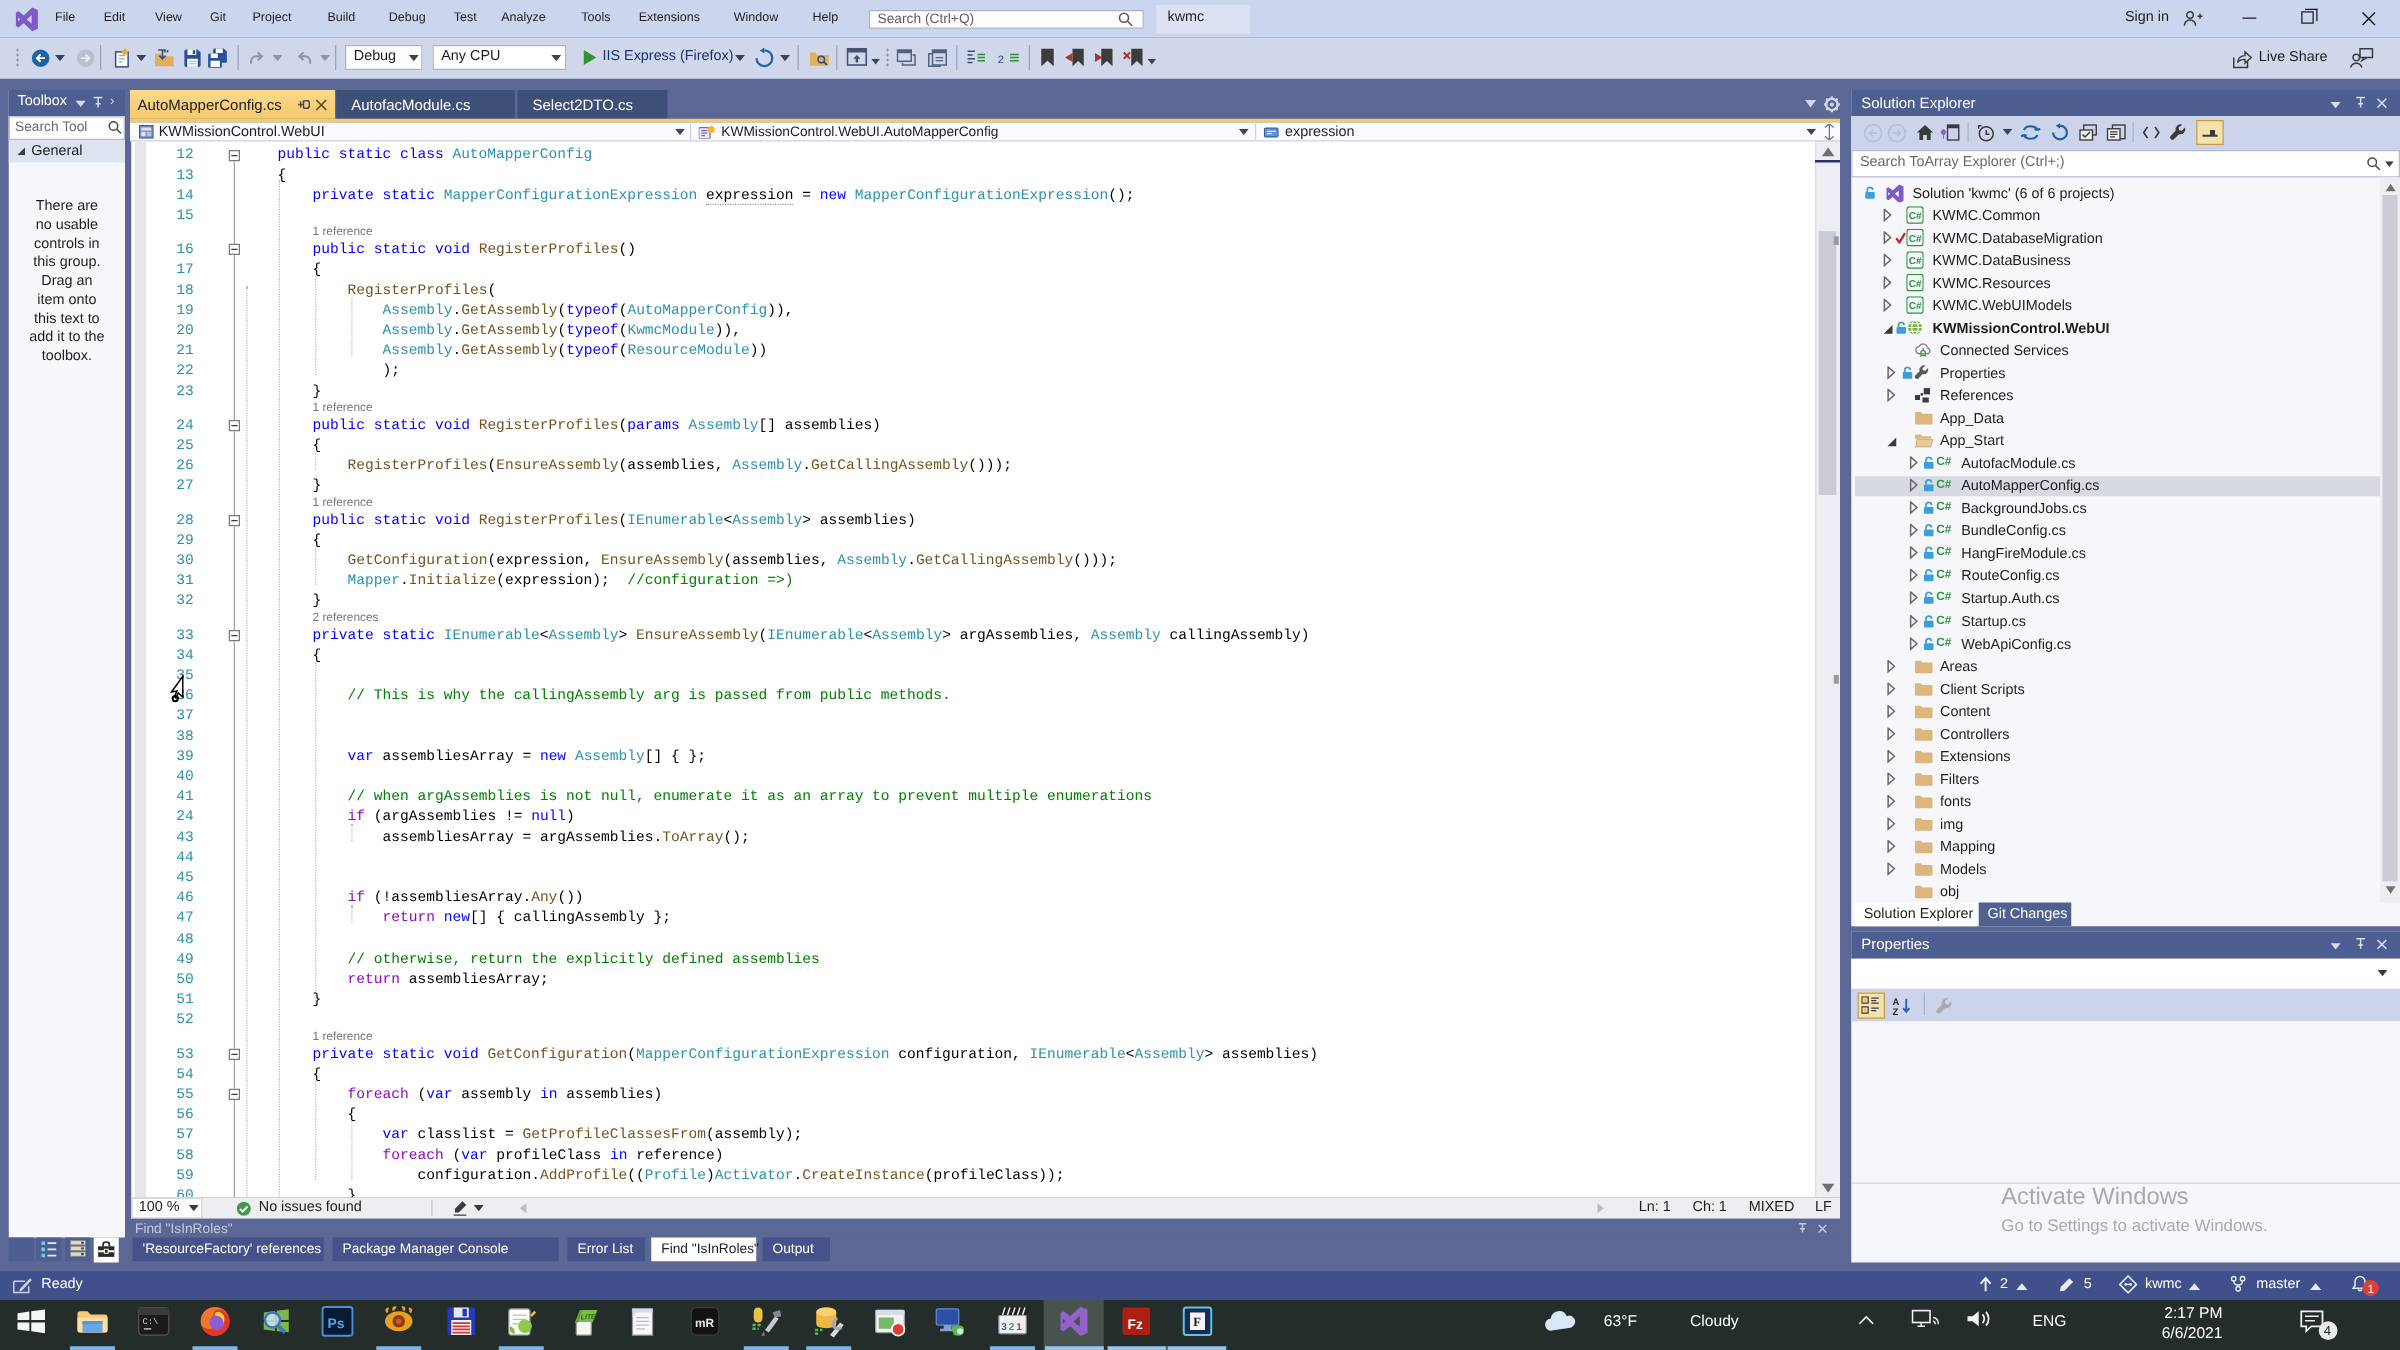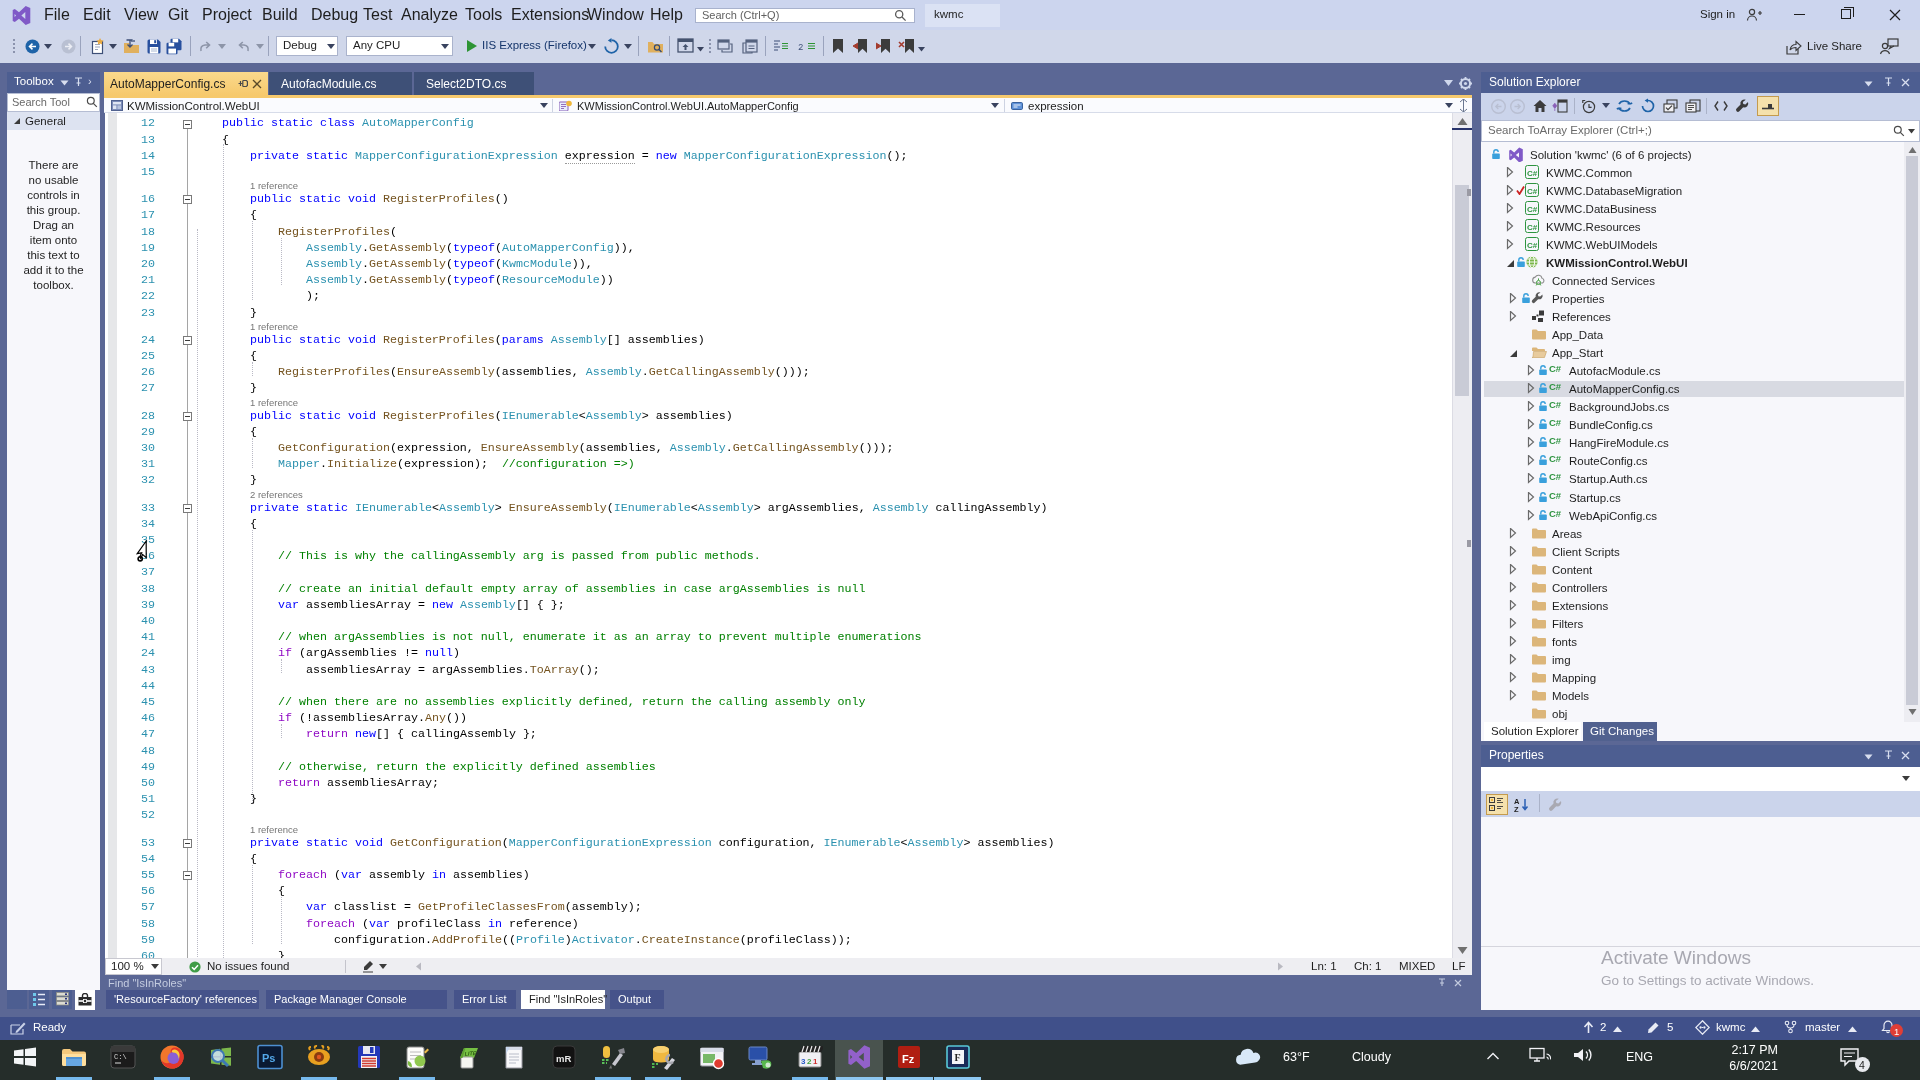--- a/index.html
+++ b/index.html
@@ -9,21 +9,21 @@
 #codearea { position:absolute; left:105px; top:113px; width:1347px; height:845px;
   background:#fff; overflow:hidden; font-family:"Liberation Mono",monospace; font-size:11.66px; }
 #codearea .nu { position:absolute; left:0px; width:50px; text-align:right; color:#2b91af;
   line-height:16.2px; }
 #codearea .co { position:absolute; line-height:16.2px; white-space:pre; }
 #codearea .cl { position:absolute; font-family:"Liberation Sans",sans-serif; font-size:9.5px;
   color:#767676; line-height:11px; }
 #codearea .ob { position:absolute; left:78px; width:9px; height:9px; background:#fff;
   border:1px solid #7a7a7a; }
 #codearea .ob:before { content:""; position:absolute; left:1px; right:1px; top:3px; height:1px; background:#3b3b3b; }
-.menu-item { position:absolute; top:0; height:30px; line-height:30px; color:#1e1e1e; font-size:16px; }
+.menu-item { position:absolute; top:0; height:30px; line-height:30px; color:#1e1e1e; font-size:10px; }
 .sep-v { position:absolute; top:36px; width:1px; height:20px; background:#9aa3bd; }
 .combo { position:absolute; background:#fff; border:1px solid #aab3cc; font-size:11.5px; }
 svg { display:block; }
 .tbtxt { font-size:11.5px; color:#1e1e1e; }
 .ptitle { position:absolute; color:#fff; font-size:12px; }
 .tw-icon { position:absolute; color:#d8deef; font-size:11px; }
 </style></head>
 <body>
 
 <div class="abs" style="left:0;top:0;width:1920px;height:30px;background:#ccd5ee"></div>
@@ -520,26 +520,24 @@
     <div class="cl" style="top:283.6px;left:145px"><span style="color:#767676;">1 reference</span></div>
     <div class="co" style="top:294.6px;left:145.0px"><span style="color:#0000FF;">public static void </span><span style="color:#74531F;">RegisterProfiles</span><span style="color:#000000;">(</span><span style="color:#2B91AF;">IEnumerable</span><span style="color:#000000;">&lt;</span><span style="color:#2B91AF;">Assembly</span><span style="color:#000000;">&gt; assemblies)</span></div>
     <div class="co" style="top:310.8px;left:145.0px"><span style="color:#000000;">{</span></div>
     <div class="co" style="top:327.0px;left:173.0px"><span style="color:#74531F;">GetConfiguration</span><span style="color:#000000;">(expression, </span><span style="color:#74531F;">EnsureAssembly</span><span style="color:#000000;">(assemblies, </span><span style="color:#2B91AF;">Assembly</span><span style="color:#000000;">.</span><span style="color:#74531F;">GetCallingAssembly</span><span style="color:#000000;">()));</span></div>
     <div class="co" style="top:343.2px;left:173.0px"><span style="color:#2B91AF;">Mapper</span><span style="color:#000000;">.</span><span style="color:#74531F;">Initialize</span><span style="color:#000000;">(expression);  </span><span style="color:#008000;">//configuration =&gt;)</span></div>
     <div class="co" style="top:359.4px;left:145.0px"><span style="color:#000000;">}</span></div>
     <div class="cl" style="top:375.6px;left:145px"><span style="color:#767676;">2 references</span></div>
     <div class="co" style="top:386.6px;left:145.0px"><span style="color:#0000FF;">private static </span><span style="color:#2B91AF;">IEnumerable</span><span style="color:#000000;">&lt;</span><span style="color:#2B91AF;">Assembly</span><span style="color:#000000;">&gt; </span><span style="color:#74531F;">EnsureAssembly</span><span style="color:#000000;">(</span><span style="color:#2B91AF;">IEnumerable</span><span style="color:#000000;">&lt;</span><span style="color:#2B91AF;">Assembly</span><span style="color:#000000;">&gt; argAssemblies, </span><span style="color:#2B91AF;">Assembly</span><span style="color:#000000;"> callingAssembly)</span></div>
     <div class="co" style="top:402.8px;left:145.0px"><span style="color:#000000;">{</span></div>
     <div class="co" style="top:435.2px;left:173.0px"><span style="color:#008000;">// This is why the callingAssembly arg is passed from public methods.</span></div>
-    <div class="co" style="top:467.6px;left:173.0px"><span style="color:#008000;">// create an initial default empty array of assemblies in case argAssemblies is null</span></div>
     <div class="co" style="top:483.8px;left:173.0px"><span style="color:#0000FF;">var</span><span style="color:#000000;"> assembliesArray = </span><span style="color:#0000FF;">new</span><span style="color:#000000;"> </span><span style="color:#2B91AF;">Assembly</span><span style="color:#000000;">[] { };</span></div>
     <div class="co" style="top:516.2px;left:173.0px"><span style="color:#008000;">// when argAssemblies is not null, enumerate it as an array to prevent multiple enumerations</span></div>
     <div class="co" style="top:532.4px;left:173.0px"><span style="color:#8F08C4;">if</span><span style="color:#000000;"> (argAssemblies != </span><span style="color:#0000FF;">null</span><span style="color:#000000;">)</span></div>
     <div class="co" style="top:548.6px;left:201.0px"><span style="color:#000000;">assembliesArray = argAssemblies.</span><span style="color:#74531F;">ToArray</span><span style="color:#000000;">();</span></div>
-    <div class="co" style="top:581.0px;left:173.0px"><span style="color:#008000;">// when there are no assemblies explicitly defined, return the calling assembly only</span></div>
     <div class="co" style="top:597.2px;left:173.0px"><span style="color:#8F08C4;">if</span><span style="color:#000000;"> (!assembliesArray.</span><span style="color:#74531F;">Any</span><span style="color:#000000;">())</span></div>
     <div class="co" style="top:613.4px;left:201.0px"><span style="color:#8F08C4;">return</span><span style="color:#000000;"> </span><span style="color:#0000FF;">new</span><span style="color:#000000;">[] { callingAssembly };</span></div>
     <div class="co" style="top:645.8px;left:173.0px"><span style="color:#008000;">// otherwise, return the explicitly defined assemblies</span></div>
     <div class="co" style="top:662.0px;left:173.0px"><span style="color:#8F08C4;">return</span><span style="color:#000000;"> assembliesArray;</span></div>
     <div class="co" style="top:678.2px;left:145.0px"><span style="color:#000000;">}</span></div>
     <div class="cl" style="top:710.6px;left:145px"><span style="color:#767676;">1 reference</span></div>
     <div class="co" style="top:721.6px;left:145.0px"><span style="color:#0000FF;">private static void </span><span style="color:#74531F;">GetConfiguration</span><span style="color:#000000;">(</span><span style="color:#2B91AF;">MapperConfigurationExpression</span><span style="color:#000000;"> configuration, </span><span style="color:#2B91AF;">IEnumerable</span><span style="color:#000000;">&lt;</span><span style="color:#2B91AF;">Assembly</span><span style="color:#000000;">&gt; assemblies)</span></div>
     <div class="co" style="top:737.8px;left:145.0px"><span style="color:#000000;">{</span></div>
     <div class="co" style="top:754.0px;left:173.0px"><span style="color:#8F08C4;">foreach</span><span style="color:#000000;"> (</span><span style="color:#0000FF;">var</span><span style="color:#000000;"> assembly </span><span style="color:#0000FF;">in</span><span style="color:#000000;"> assemblies)</span></div>
     <div class="co" style="top:770.2px;left:173.0px"><span style="color:#000000;">{</span></div>

